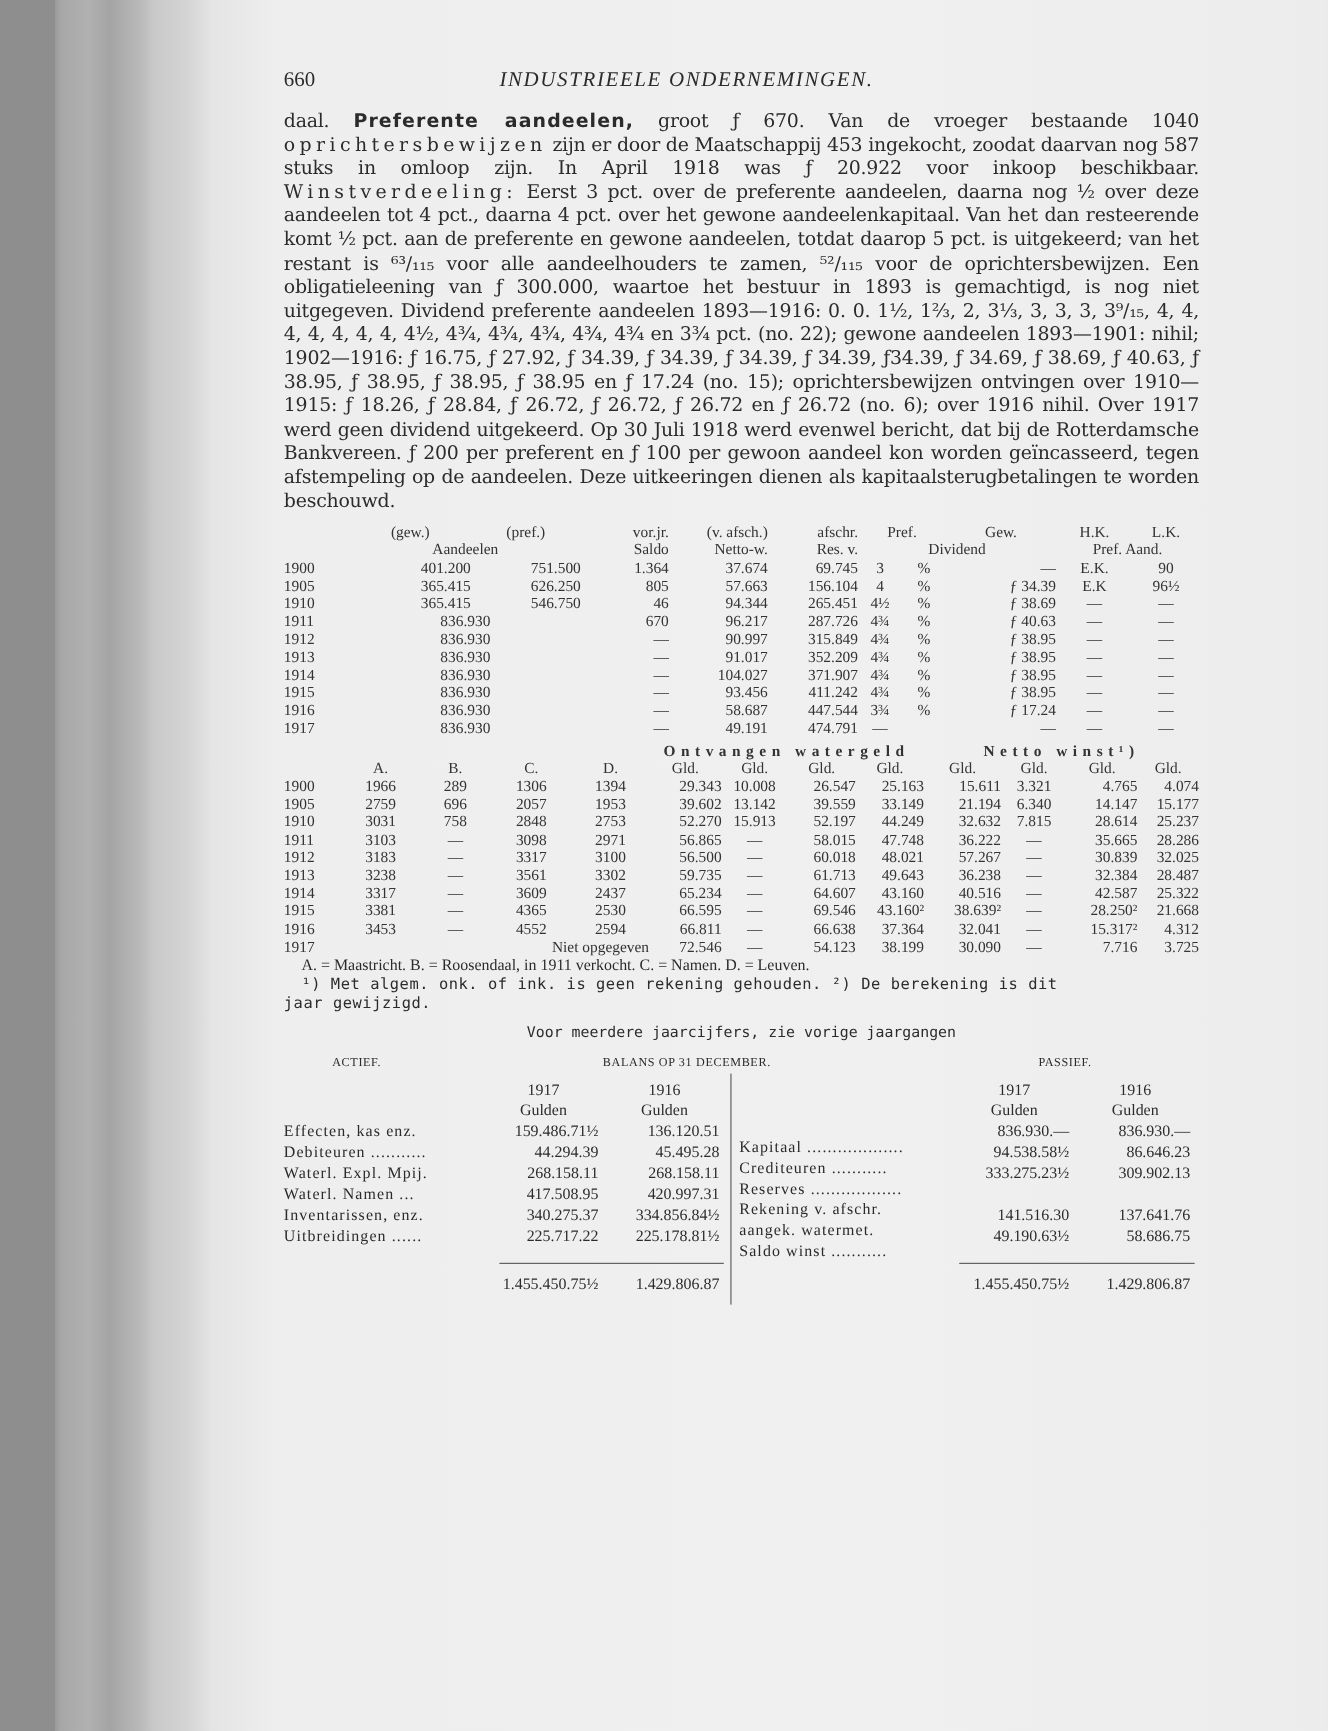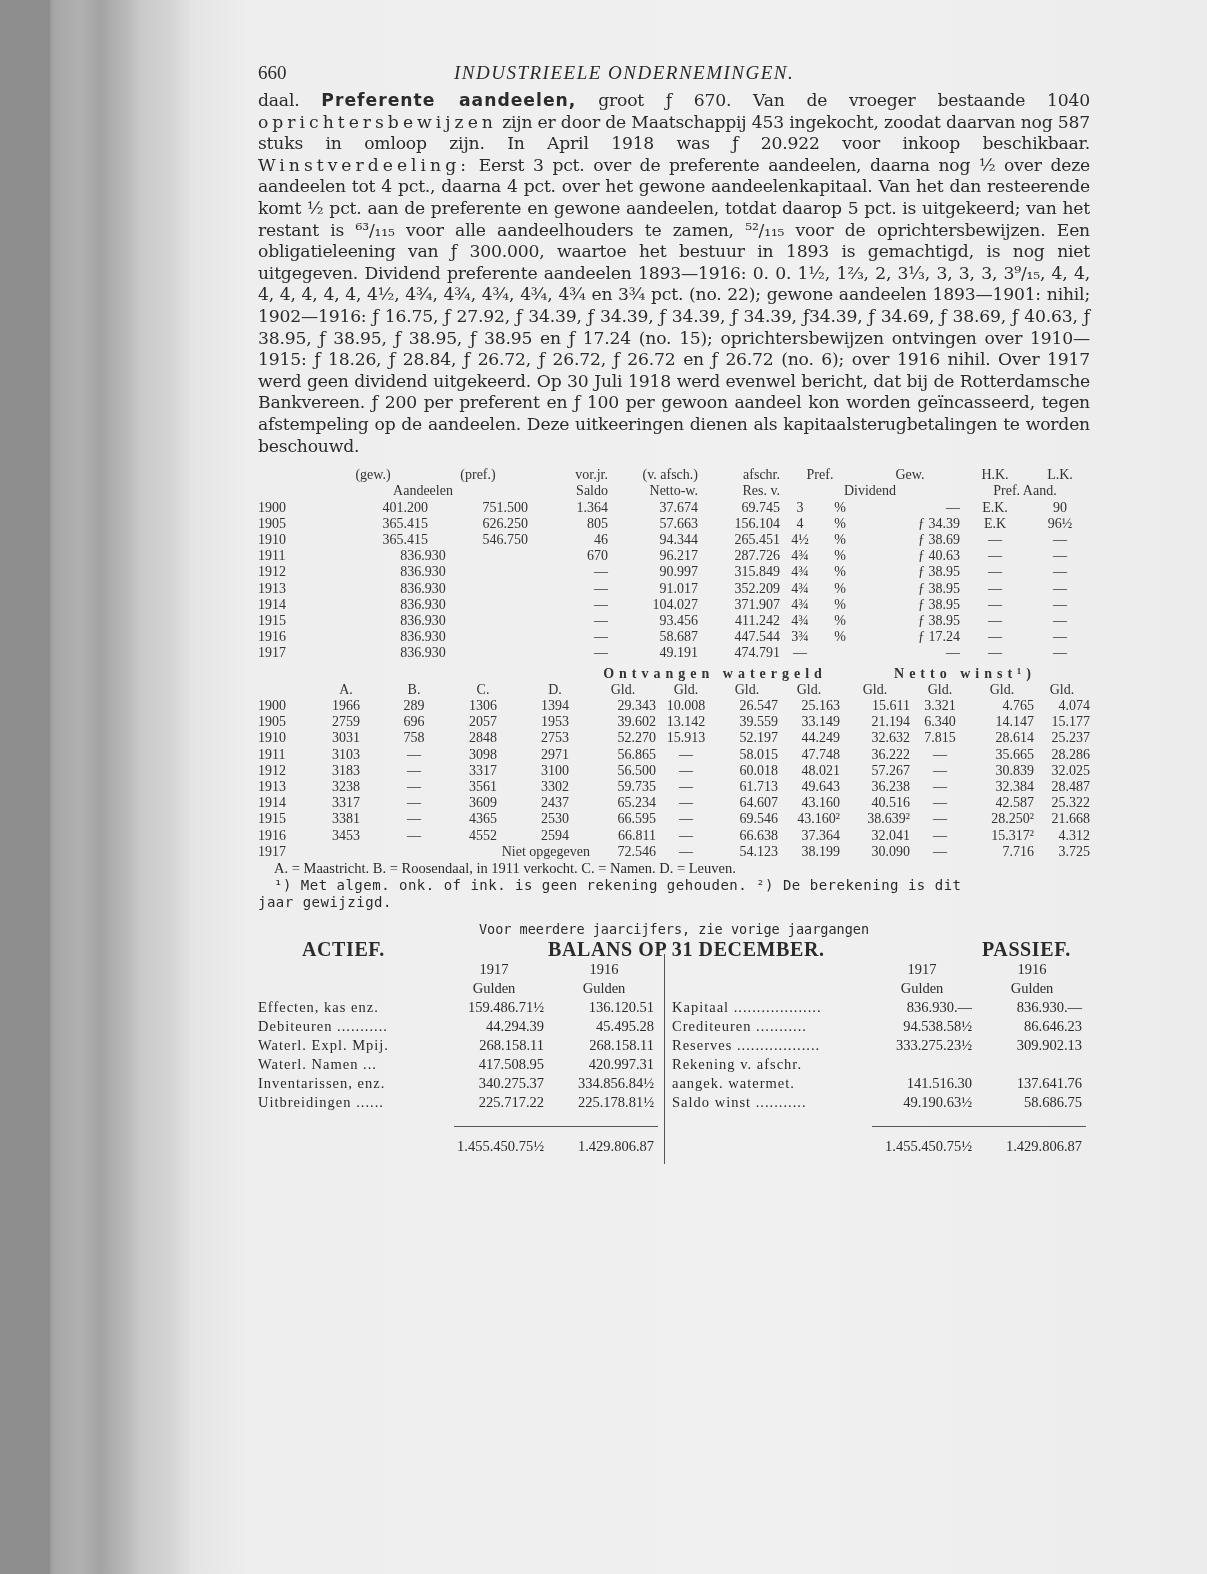--- a/index.html
+++ b/index.html
@@ -16,41 +16,41 @@
   .spine .edge { position:absolute; left:0; top:0; width:50px; height:1574px; background:#8e8e8e; }
   .page {
     position:absolute; left:190px; top:0; width:1017px; height:1574px;
     background:linear-gradient(90deg,#e4e4e4 0px,#eeeeee 60px,#f0f0f0 600px,#ececec 1017px);
   }
   .content { position:absolute; left:258px; top:56px; width:832px; }
   .running-head { position:relative; height:34px; font-size:19px; }
   .running-head .pno { position:absolute; left:0; top:6px; font-family:"Liberation Serif", serif; font-size:19px; }
   .running-head .title { position:absolute; left:196px; top:6px; font-style:italic; letter-spacing:1.5px; font-family:"Liberation Serif", serif; font-size:19px; }
   .para {
-    font-size:17.2px; line-height:21.6px; text-align:justify;
+    margin-top:10px; font-size:17.2px; line-height:21.6px; text-align:justify;
     font-family:"DejaVu Serif", serif; letter-spacing:-0.2px;
   }
   .para .bold-sans { font-family:"DejaVu Sans", sans-serif; font-weight:bold; letter-spacing:1px; }
   .para .spaced { letter-spacing:4px; }
   table { border-collapse:collapse; font-family:"Liberation Serif", serif; font-size:14px; color:#333; }
   td, th { padding:0; font-weight:normal; white-space:nowrap; line-height:16.2px; }
   .t1 { margin-top:10px; width:832px; }
   .t1 td { text-align:right; }
   .t1 td.yr { text-align:left; width:56px; }
   .t1 td.c { text-align:center; }
   .t2 { margin-top:4px; width:832px; }
   .t2 td { text-align:right; }
   .t2 td.yr { text-align:left; }
   .t2 td.c { text-align:center; }
   .spaced-h { letter-spacing:5px;font-weight:bold; }
   .notes { font-family:"Liberation Serif", serif; font-size:14.5px; line-height:17px; margin-top:0; }
   .notes .indent { padding-left:16px; }
   .sans-note { font-family:"DejaVu Sans Mono", monospace; letter-spacing:0.5px; font-size:14px; }
   .center-note { text-align:center; margin-top:10px; font-family:"DejaVu Sans Mono", monospace; font-size:13.5px; }
-  .balans-head { position:relative; height:22px; margin-top:0; font-family:"Liberation Serif", serif; font-size:20px; letter-spacing:0.6px;font-weight:bold; }
+  .balans-head { position:relative; height:22px; margin-top:12px; font-family:"Liberation Serif", serif; font-size:11px; letter-spacing:0.6px; }
   .balans-head span { position:absolute; top:0; }
   .balans { position:relative; width:832px; height:200px; font-family:"Liberation Serif", serif; font-size:14.5px; }
   .balans .divider { position:absolute; left:406px; top:-6px; width:1px; height:210px; background:#555; }
   .bcol { position:absolute; top:0; }
   .bcol .row { height:19px; line-height:19px; white-space:nowrap; }
   .lbl { letter-spacing:1px; }
   .num { text-align:right; }
   .rule { position:absolute; height:1px; background:#555; }
 </style>
 </head>
@@ -433,21 +433,21 @@
   <div class="notes">
     <div class="indent">A. = Maastricht.  B. = Roosendaal, in 1911 verkocht.  C. = Namen.  D. = Leuven.</div>
     <div class="indent sans-note">¹) Met algem. onk. of ink. is geen rekening gehouden.  ²) De berekening is dit</div>
     <div class="sans-note">jaar gewijzigd.</div>
     <div class="center-note">Voor meerdere jaarcijfers, zie vorige jaargangen</div>
   </div>
 
   <div class="balans-head">
     <span style="left:44px">ACTIEF.</span>
     <span style="left:290px">BALANS OP 31 DECEMBER.</span>
-    <span style="left:724px">PASSIEF.</span>
+    <span style="left:686px">PASSIEF.</span>
   </div>
 
   <div class="balans">
     <div class="divider"></div>
 
     <div class="bcol" style="left:0; width:180px; top:38px;" id="actLabels">
         <div class="row lbl">Effecten, kas enz.</div>
         <div class="row lbl">Debiteuren ...........</div>
         <div class="row lbl">Waterl. Expl. Mpij.</div>
         <div class="row lbl">Waterl. Namen ...</div>
@@ -475,21 +475,21 @@
           <div class="row num">268.158.11</div>
           <div class="row num">420.997.31</div>
           <div class="row num">334.856.84½</div>
           <div class="row num">225.178.81½</div>
         </div>
     </div>
     <div class="rule" style="left:196px; width:204px; top:166px;"></div>
     <div class="bcol num" style="left:186px; width:100px; top:178px;">1.455.450.75½</div>
     <div class="bcol num" style="left:296px; width:100px; top:178px;">1.429.806.87</div>
 
-    <div class="bcol" style="left:414px; width:200px; top:38px;" id="pasLabels">
+    <div class="bcol" style="left:414px; width:200px; top:52px;" id="pasLabels">
         <div class="row lbl">Kapitaal ...................</div>
         <div class="row lbl">Crediteuren ...........</div>
         <div class="row lbl">Reserves ..................</div>
         <div class="row lbl">Rekening v. afschr.</div>
         <div class="row lbl">  aangek. watermet.</div>
         <div class="row lbl">Saldo winst ...........</div>
       </div>
     <div class="bcol" style="left:614px; width:100px; top:0;">
       <div class="row" style="text-align:center">1917</div>
       <div class="row" style="text-align:center">Gulden</div>

